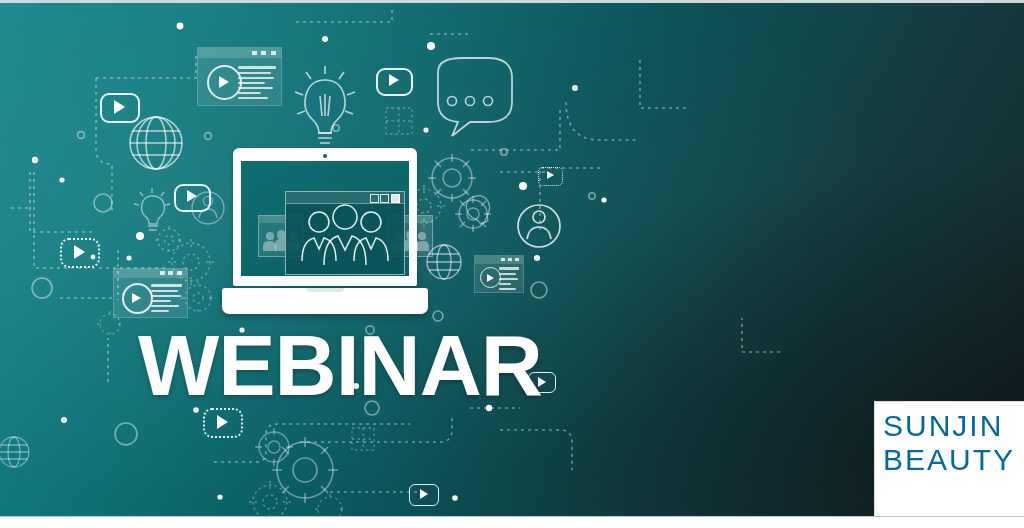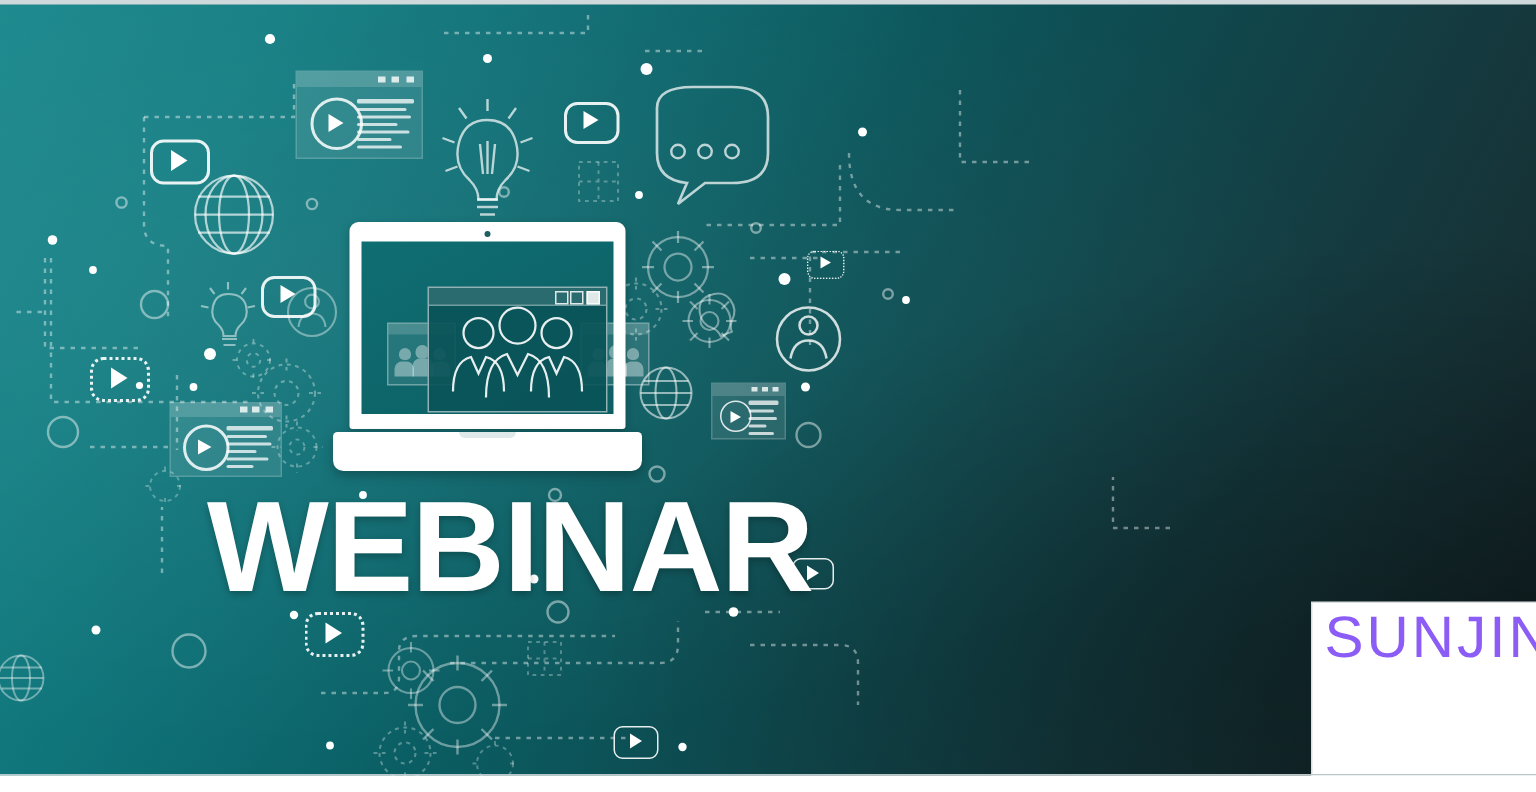--- a/index.html
+++ b/index.html
@@ -61,23 +61,23 @@
   }
 
   
   #logo{
     position:absolute;left:875px;top:402px;width:149px;height:116px;
     background:#ffffff;box-sizing:border-box;
     padding:7px 0 0 8px;
     box-shadow:0 0 0 1px rgba(255,255,255,.85);
   }
   #logo .lg-line{
-    display:block;color:#8b5cf6;font-weight:normal;
+    display:block;color:#0369a1;font-weight:normal;
     font-family:"Liberation Sans", sans-serif;
-    font-size:39px;line-height:34px;letter-spacing:2.0px;
+    font-size:30px;line-height:34px;letter-spacing:2.0px;
     white-space:nowrap;
   }
 
   
   #laptop{position:absolute;left:222px;top:148px;width:206px;height:176px;}
   .lap-lid{
     position:absolute;left:11px;top:0;width:184px;height:138px;
     background:#ffffff;border-radius:6px 6px 2px 2px;
     box-shadow:0 2px 6px rgba(0,0,0,.22);
   }
@@ -465,19 +465,20 @@
     </div>
     <div class="lap-foot"></div>
     <div class="lap-base"></div>
   </div>
 
   <div id="webinar-title">WEBINAR</div>
 
 
   <div id="logo">
     <span class="lg-line">SUNJIN</span>
+    <span class="lg-line">BEAUTY</span>
   </div>
 
   <div class="bottom-edge-line"></div>
   <div class="bottom-edge"></div>
   <div class="top-edge"></div>
 
 </div>
 
 </body></html>

